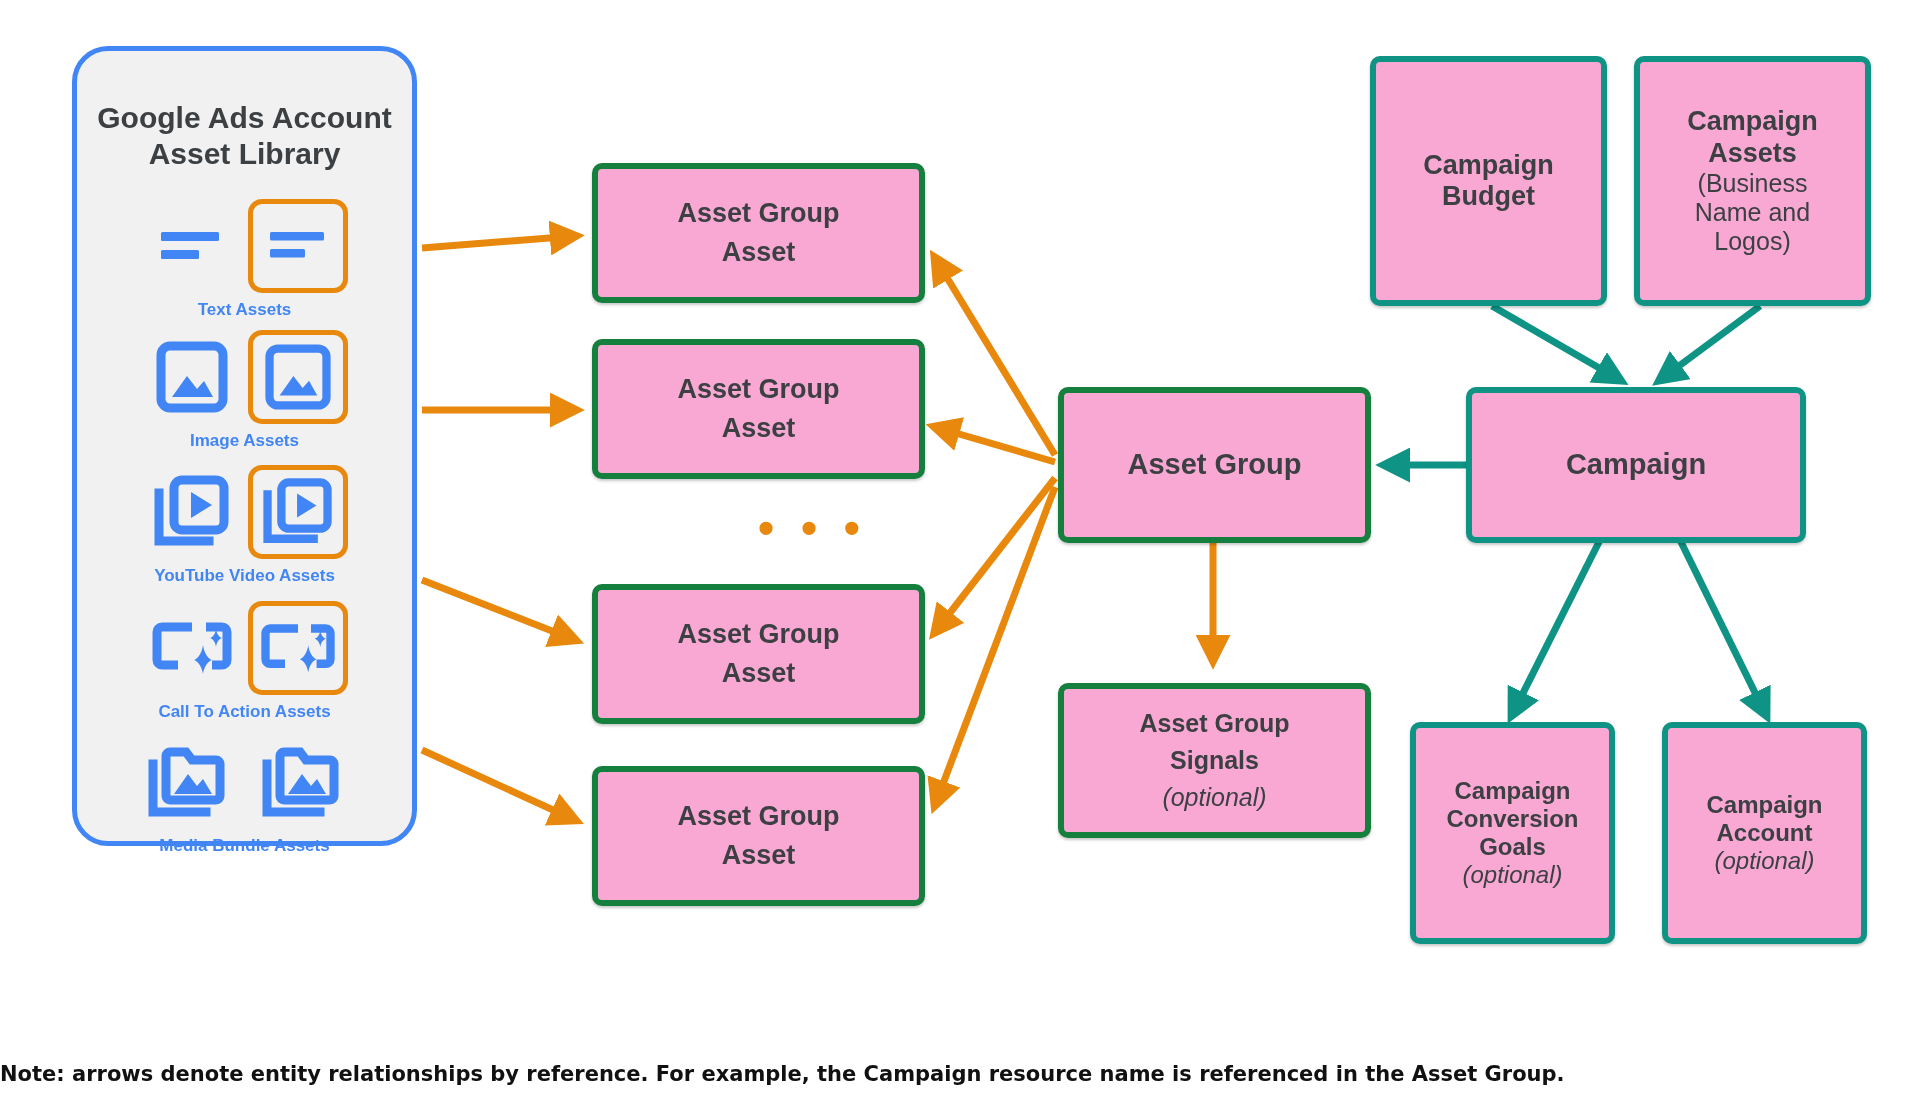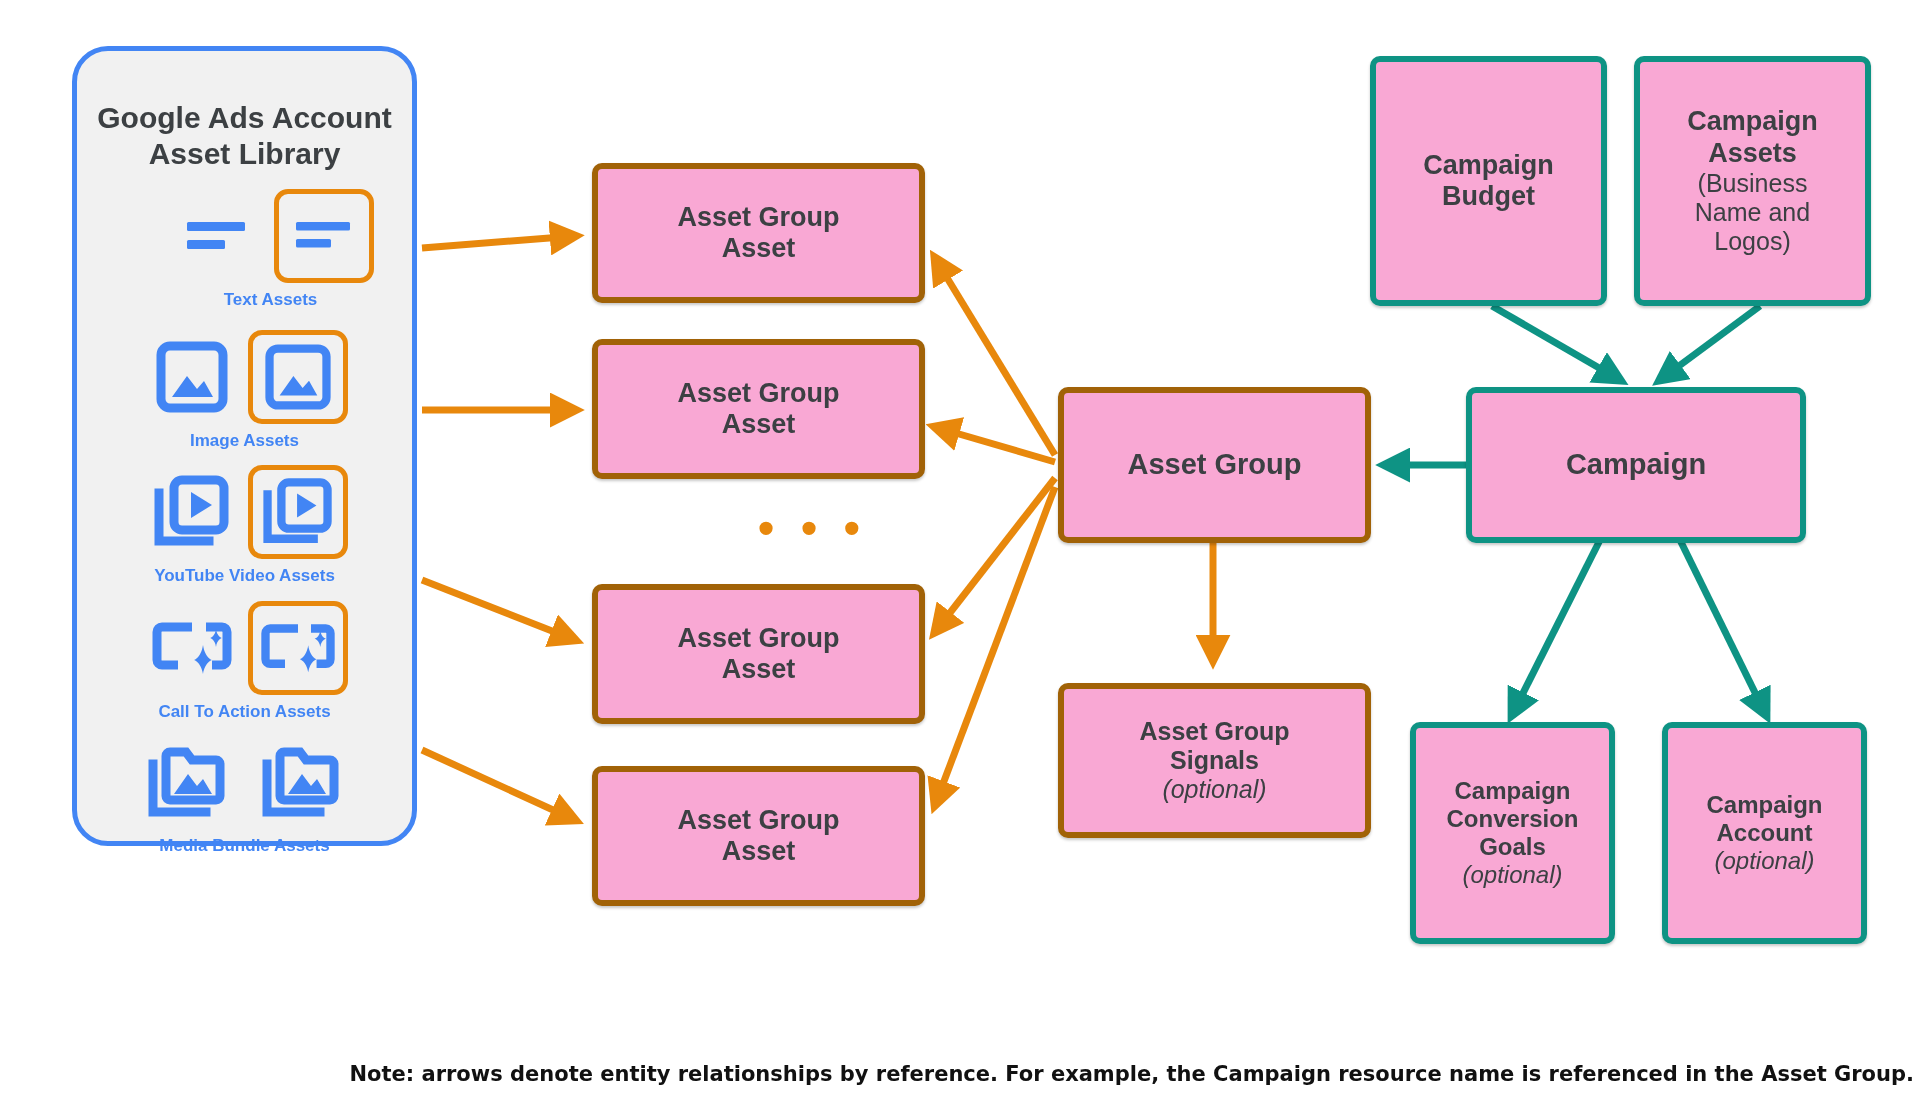--- a/index.html
+++ b/index.html
@@ -22,21 +22,21 @@
     align-items:center;justify-content:center;
     text-align:center;
     color:#3C4043;
     box-shadow:0 2px 3px rgba(0,0,0,0.22);
     box-sizing:border-box;
   }
   .node .t{font-weight:bold;line-height:1.16;}
   .node .sub{font-weight:normal;line-height:1.16;}
   .node .opt{font-style:italic;font-weight:normal;line-height:1.16;}
 
-  .orange{border:6px solid #a16207;}
+  .orange{border:6px solid #15803d;gap:8px;}
   .teal{border:6px solid #0E9384;}
 
   
   #library{
     position:absolute;left:72px;top:46px;width:345px;height:800px;
     background:#F1F1F1;border:5px solid #4285F4;border-radius:36px;
     box-sizing:border-box;
   }
   #library-title{
     position:absolute;left:72px;top:100px;width:345px;
@@ -51,21 +51,21 @@
     width:100px;height:94px;display:flex;align-items:center;justify-content:center;
     box-sizing:border-box;border-radius:14px;
   }
   .icon-box.framed{border:5px solid #E8880C;}
 
   .dots{
     position:absolute;color:#E8880C;font-size:46px;font-weight:bold;letter-spacing:7px;
     line-height:1;
   }
   #note{
-    position:absolute;left:0;top:1062px;width:1914px;text-align:right;
+    position:absolute;left:0;top:1062px;width:1914px;text-align:left;
     font-size:21px;font-weight:bold;color:#111111;
     font-family:"DejaVu Sans", sans-serif;
   }
 </style>
 </head>
 <body>
 
 <div id="stage">
 
   <svg class="edges" viewBox="0 0 1914 1116">
@@ -105,21 +105,21 @@
     </g>
   </svg>
 
   <div id="library"></div>
 
   <div id="library-title">
     <div>Google Ads Account</div>
     <div>Asset Library</div>
   </div>
 
-  <div class="asset-row" style="top:184px;padding-left:26px;">
+  <div class="asset-row" style="top:194px;">
     <div class="asset-icons">
       <div class="icon-box">
         <svg width="66" height="40" viewBox="0 0 66 40">
           <rect x="2" y="6" width="58" height="9" rx="1.5" fill="#4285F4"></rect>
           <rect x="2" y="24" width="38" height="9" rx="1.5" fill="#4285F4"></rect>
         </svg>
       </div>
       <div class="icon-box framed">
         <svg width="60" height="38" viewBox="0 0 60 38">
           <rect x="2" y="5" width="54" height="8.5" rx="1.5" fill="#4285F4"></rect>

